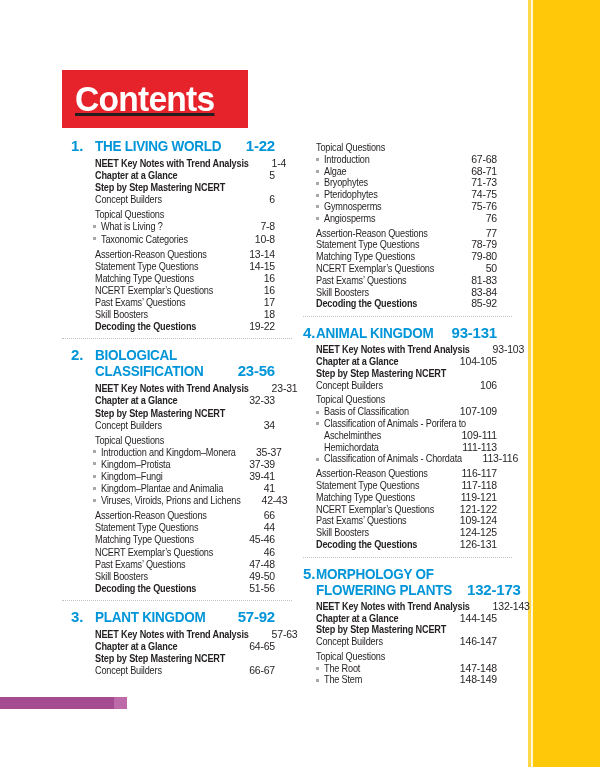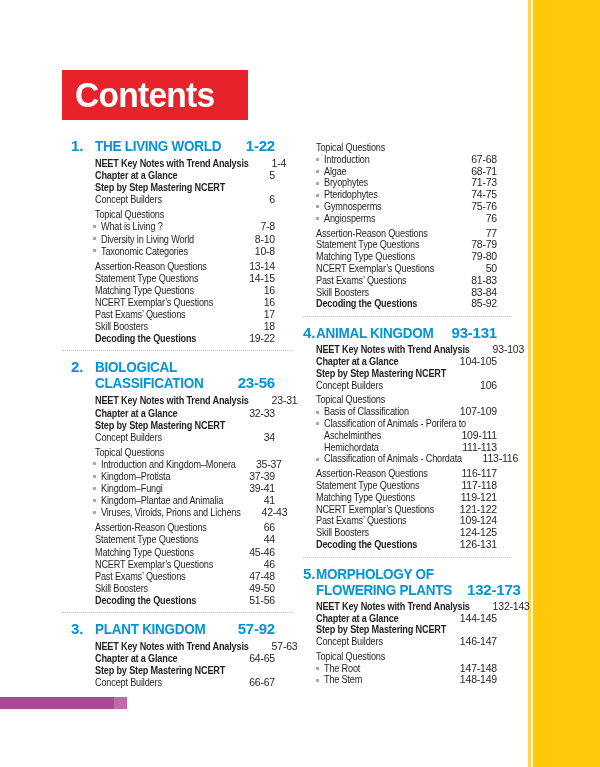--- a/index.html
+++ b/index.html
@@ -7,22 +7,22 @@
   body {
     position:relative; background:#ffffff; overflow:hidden;
     font-family:"Liberation Sans", sans-serif; color:#231f20;
   }
   .yellow-stripe { position:absolute; left:528px; top:0; width:72px; height:767px; background:#ffc90a; }
   .yellow-stripe::before { content:""; position:absolute; left:0; top:0; width:3px; height:100%; background:#ffd747; }
   .yellow-stripe::after  { content:""; position:absolute; left:3px; top:0; width:1.5px; height:100%; background:rgba(255,255,255,.85); }
   .magenta-bar { position:absolute; left:0; top:697px; width:127px; height:12px;
     background:linear-gradient(to right, #a54b92 0, #a54b92 114px, #bc6ba8 114px, #bc6ba8 100%); }
   .contents-box {
-    position:absolute; left:62px; top:70px; width:186px; height:50px;
-    background:#e6232a; display:flex; align-items:center; padding-left:13px;
+    position:absolute; left:62px; top:70px; width:186px; height:58px;
+    background:#e6232a; display:flex; align-items:center; padding-left:13px;text-decoration:underline;
   }
   .contents-title {
     color:#fff; font-weight:bold; font-size:35px; letter-spacing:-.8px;
     transform:scaleX(.96); transform-origin:0 50%; white-space:nowrap;
   }
   .col { position:absolute; top:136px; display:flex; flex-direction:column; font-size:10.5px; letter-spacing:-.2px; }
   .col1 { left:62px;  width:230px; --lh:12.1px; --padr:17px; --ind:33px; --bind:31px; --num:9px;  padding-top:1px; }
   .col2 { left:303px; width:209px; --lh:11.8px; --padr:15px; --ind:13px; --bind:13px; --num:0px;  padding-top:6px; }
   .heading { color:#0095d8; font-weight:bold; font-size:15px; line-height:16px; margin:1px 0 3px 0; }
   .h-row { display:flex; align-items:baseline; padding-left:var(--num); padding-right:var(--padr); }
@@ -80,25 +80,20 @@
         <div class="row entry">
           <span class="lbl">Topical Questions</span>
         </div>
         <div class="row brow">
           <span class="bullet"></span>
           <span class="lbl">What is Living ?</span>
           <span class="pg">7-8</span>
         </div>
         <div class="row brow">
           <span class="bullet"></span>
-          <span class="lbl">Diversity in Living World</span>
-          <span class="pg">8-10</span>
-        </div>
-        <div class="row brow">
-          <span class="bullet"></span>
           <span class="lbl">Taxonomic Categories</span>
           <span class="pg">10-8</span>
         </div>
       </div>
       <div class="group">
         <div class="row entry">
           <span class="lbl">Assertion-Reason Questions</span>
           <span class="pg">13-14</span>
         </div>
         <div class="row entry">

